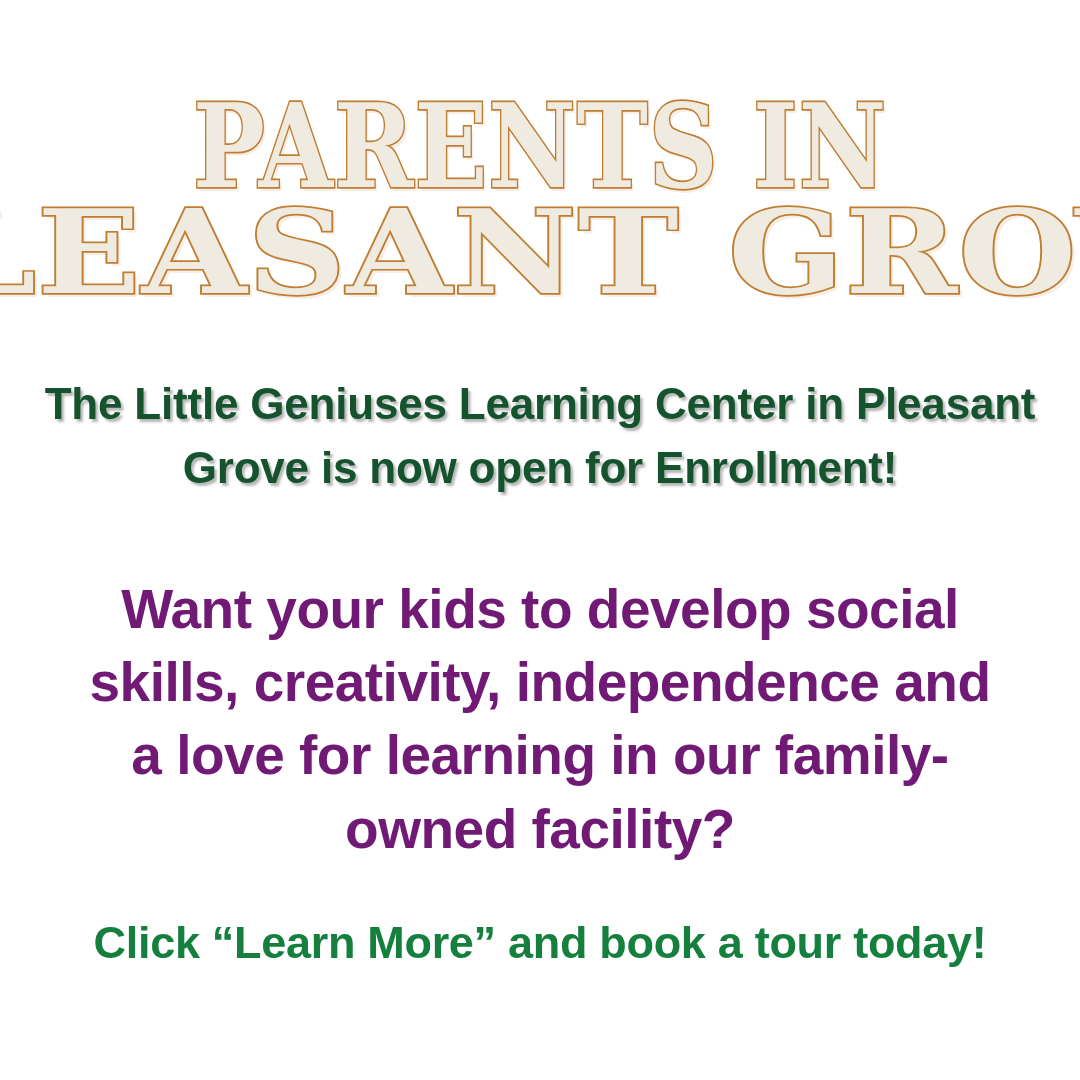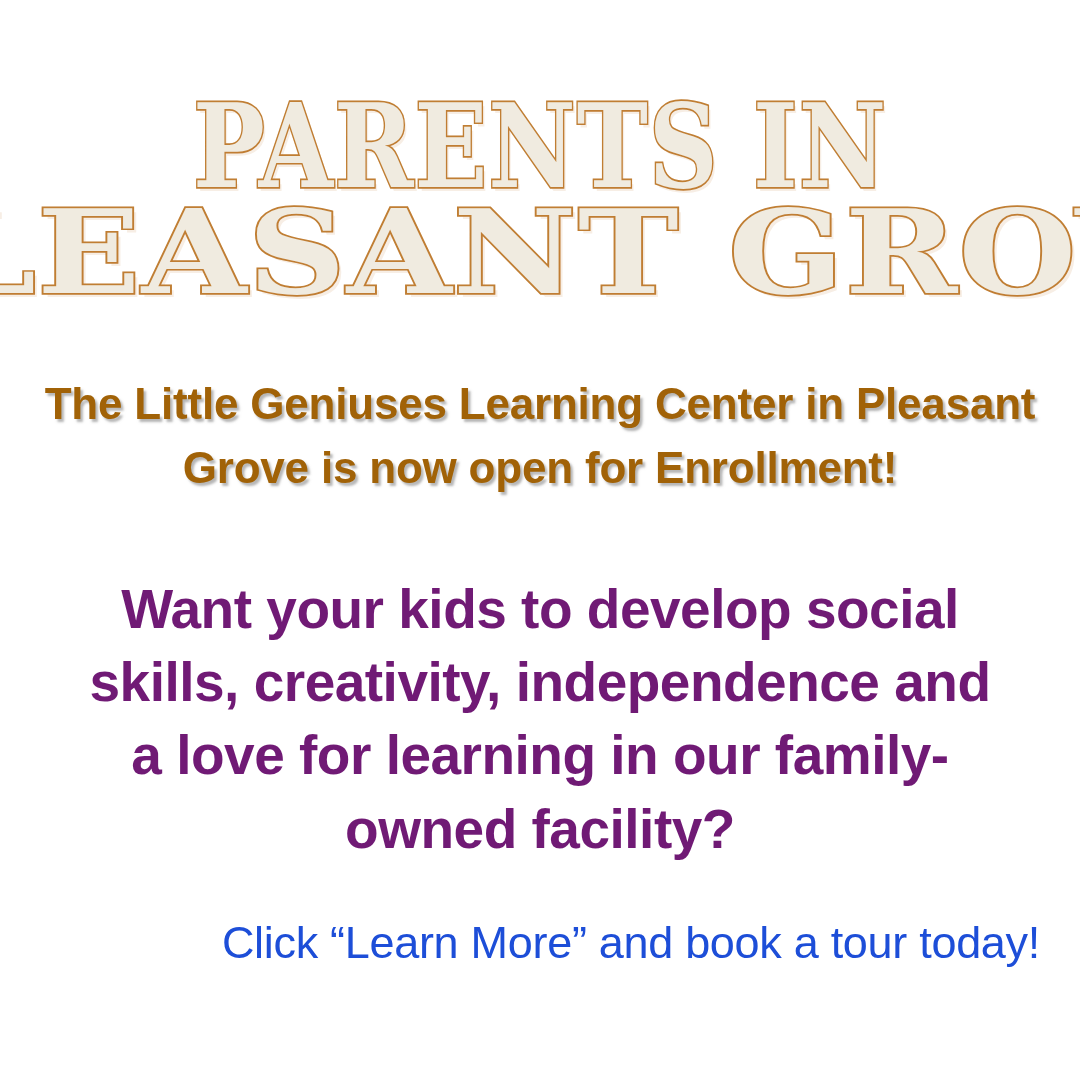--- a/index.html
+++ b/index.html
@@ -63,21 +63,21 @@
 
   
   .subhead {
     width: 1010px;
     margin-top: 68px;
     text-align: center;
     font-family: "Liberation Sans", sans-serif;
     font-weight: 700;
     font-size: 44px;
     line-height: 1.47;
-    color: #a16207;
+    color: #14532d;
     letter-spacing: -0.2px;
     text-shadow: 2.5px 2.5px 2.5px rgba(120,120,120,0.55);
   }
 
   
   .body-copy {
     width: 940px;
     margin-top: 72px;
     text-align: center;
     font-family: "Liberation Sans", sans-serif;
@@ -85,26 +85,26 @@
     font-size: 55px;
     line-height: 1.33;
     color: #701a75;
     letter-spacing: -0.5px;
   }
 
   
   .cta {
     width: 1000px;
     margin-top: 48px;
-    text-align: right;
+    text-align: center;
     font-family: "Liberation Sans", sans-serif;
-    font-weight: 400;
+    font-weight: 700;
     font-size: 45px;
     line-height: 1.3;
-    color: #1d4ed8;
+    color: #15803d;
     letter-spacing: -0.3px;
   }
 
   .spacer-bottom {
     flex: 1 1 auto;
   }
 </style>
 </head>
 <body>
 

